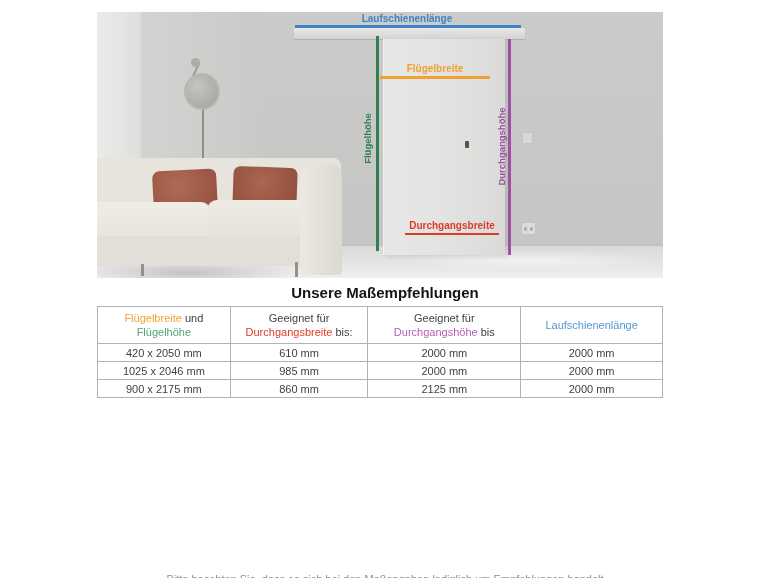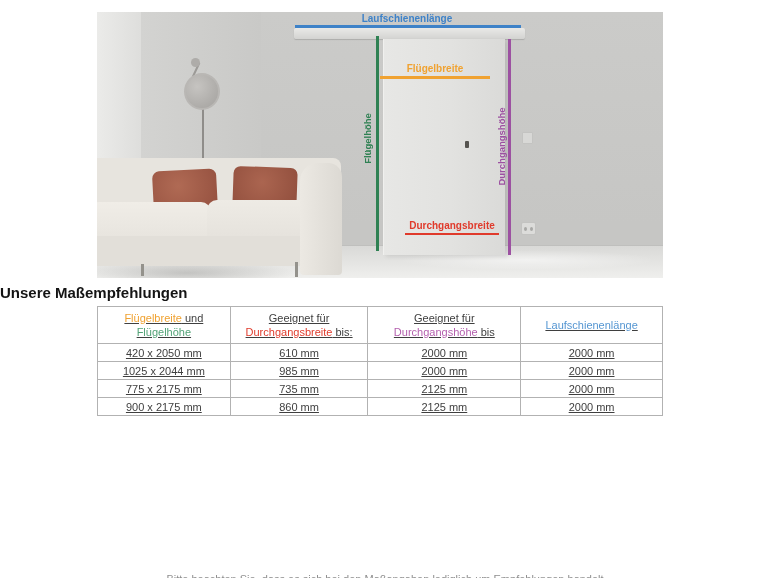--- a/index.html
+++ b/index.html
@@ -68,26 +68,26 @@
   .line-orange { left:283px; top:64px;  width:110px; height:3px; background:#f0a231; }
   .label-orange{ left:338px; top:51px;  width:160px; margin-left:-80px; color:#f0a231; }
   .line-red    { left:308px; top:221px; width:94px;  height:2px; background:#e03a2b; }
   .label-red   { left:355px; top:208px; width:160px; margin-left:-80px; color:#e03a2b; }
   .line-green  { left:279px; top:24px;  width:3px;   height:215px; background:#2f8153; }
   .label-green { left:228px; top:121px; width:84px;  color:#2f8153; transform:rotate(-90deg); font-size:9.5px; }
   .line-purple { left:411px; top:27px;  width:3px;   height:216px; background:#9c51a1; }
   .label-purple{ left:352px; top:129px; width:104px; color:#9c51a1; transform:rotate(-90deg); font-size:9.5px; }
 
   
-  .heading { position:absolute; left:0; top:284px; width:770px; 
+  .heading { position:absolute; left:0; top:284px; width:770px; text-align:center;
           font-size:15px; font-weight:bold; color:#141414; }
 
   
   .size-table { position:absolute; left:97px; top:306px; width:566px; border-collapse:collapse;
-          font-size:11px; color:#3f3f3f; background:#ffffff;text-decoration:underline; }
+          font-size:11px; color:#3f3f3f; background:#ffffff; }
   .size-table th, .size-table td { border:1px solid #b2b2b2; text-align:center; vertical-align:middle; }
   .size-table th { height:37px; font-weight:normal; line-height:1.3; }
   .size-table td { height:18px; padding:1px 2px; }
   .c1 { width:133px; } .c2 { width:138px; } .c3 { width:153px; } .c4 { width:142px; }
   .t-orange { color:#f0a231; } .t-green { color:#52a377; } .t-red { color:#e03a2b; }
   .t-purple { color:#b45fae; } .t-blue { color:#5596d2; }
 
   
   .footer-caption { position:absolute; left:0; top:572px; width:770px; height:6px; overflow:hidden;
           text-align:center; font-size:11px; line-height:14px; color:#8e8e8e; }
@@ -168,29 +168,23 @@
     </thead>
     <tbody>
 
     <tr>
         <td>420 x 2050 mm</td>
         <td>610 mm</td>
         <td>2000 mm</td>
         <td>2000 mm</td>
       </tr>
         <tr>
-        <td>1025 x 2044 mm</td>
+        <td>1025 x 2046 mm</td>
         <td>985 mm</td>
         <td>2000 mm</td>
-        <td>2000 mm</td>
-      </tr>
-        <tr>
-        <td>775 x 2175 mm</td>
-        <td>735 mm</td>
-        <td>2125 mm</td>
         <td>2000 mm</td>
       </tr>
         <tr>
         <td>900 x 2175 mm</td>
         <td>860 mm</td>
         <td>2125 mm</td>
         <td>2000 mm</td>
       </tr>
       </tbody>
   </table>

